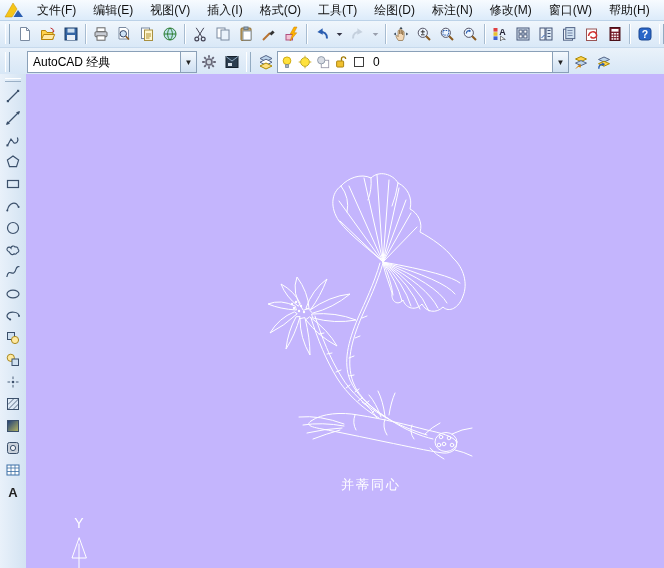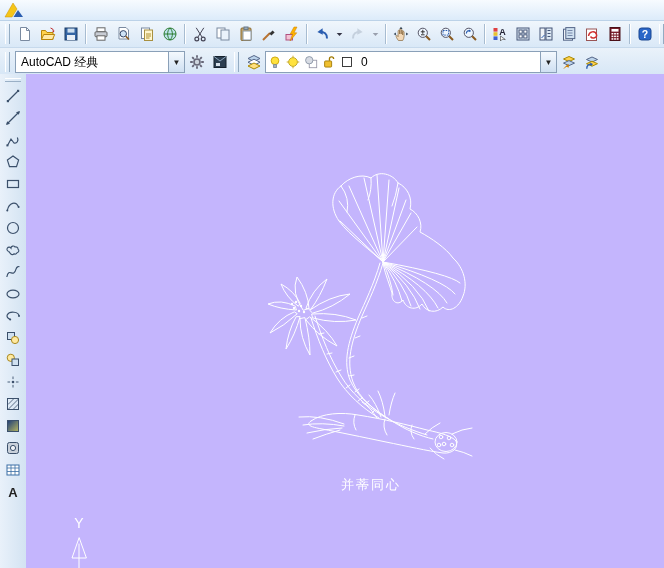--- a/index.html
+++ b/index.html
@@ -22,21 +22,21 @@
   .ic{width:16px;height:16px;display:block}
   .narrow .ic{width:9px;height:9px}
   .state .ic{width:14px;height:14px}
   .sep{width:1px;height:20px;background:#a7bcd1;box-shadow:1px 0 0 #fff;margin:0 3px;flex:none}
   .grip{width:3px;height:20px;border-left:1px solid #fff;border-right:1px solid #93abc2;margin:0 3px;flex:none}
   .spacer{flex:1}
   
   .combo{display:flex;align-items:center;height:20px;background:#fff;border:1px solid #8aa0b8;flex:none;cursor:default}
   .combo .arrow{width:15px;align-self:stretch;display:flex;align-items:center;justify-content:center;
                 background:linear-gradient(#f4f9fe,#cfe0f2);border-left:1px solid #8aa0b8;font-size:8px;color:#222}
-  .ws-combo{width:168px;margin-left:2px}
+  .ws-combo{width:168px;margin-left:14px}
   .ws-combo .val{flex:1;padding:0 5px;font-size:12px;white-space:nowrap;overflow:hidden}
   .layer-combo{width:290px}
   .layer-name{flex:1;padding-left:5px;font-size:12px}
   
   .leftbar{position:absolute;left:0;top:74px;width:26px;bottom:0;
            background:linear-gradient(90deg,#e9f1fa,#d3e3f2);border-right:1px solid #b9cfe4}
   .vgrip{height:2px;border-top:1px solid #fff;border-bottom:1px solid #9ab0c6;margin:4px 5px 3px}
   .tools{display:flex;flex-direction:column;align-items:center}
   .tools .tb{width:22px;height:22px}
   
@@ -312,20 +312,33 @@
     </symbol>
 </svg>
 
 <div id="app">
 
   <div class="menubar">
     <svg class="logo" viewBox="0 0 20 16">
         <path d="M1 15L9 1l4 6-5 8z" fill="#f5c518" stroke="#c89000" stroke-width=".5"></path>
         <path d="M9.5 15l4.5-7 5 7z" fill="#2a5db0"></path>
       </svg>
+    <div class="row" style="gap:1px">
+        <span class="menuitem">文件(F)</span>
+        <span class="menuitem">编辑(E)</span>
+        <span class="menuitem">视图(V)</span>
+        <span class="menuitem">插入(I)</span>
+        <span class="menuitem">格式(O)</span>
+        <span class="menuitem">工具(T)</span>
+        <span class="menuitem">绘图(D)</span>
+        <span class="menuitem">标注(N)</span>
+        <span class="menuitem">修改(M)</span>
+        <span class="menuitem">窗口(W)</span>
+        <span class="menuitem">帮助(H)</span>
+      </div>
   </div>
 
   <div class="row row1">
     <span class="grip"></span>
     <div class="row">
         <button class="tb">
           <svg class="ic">
             <use href="#i-new-file"></use>
           </svg>
         </button>

